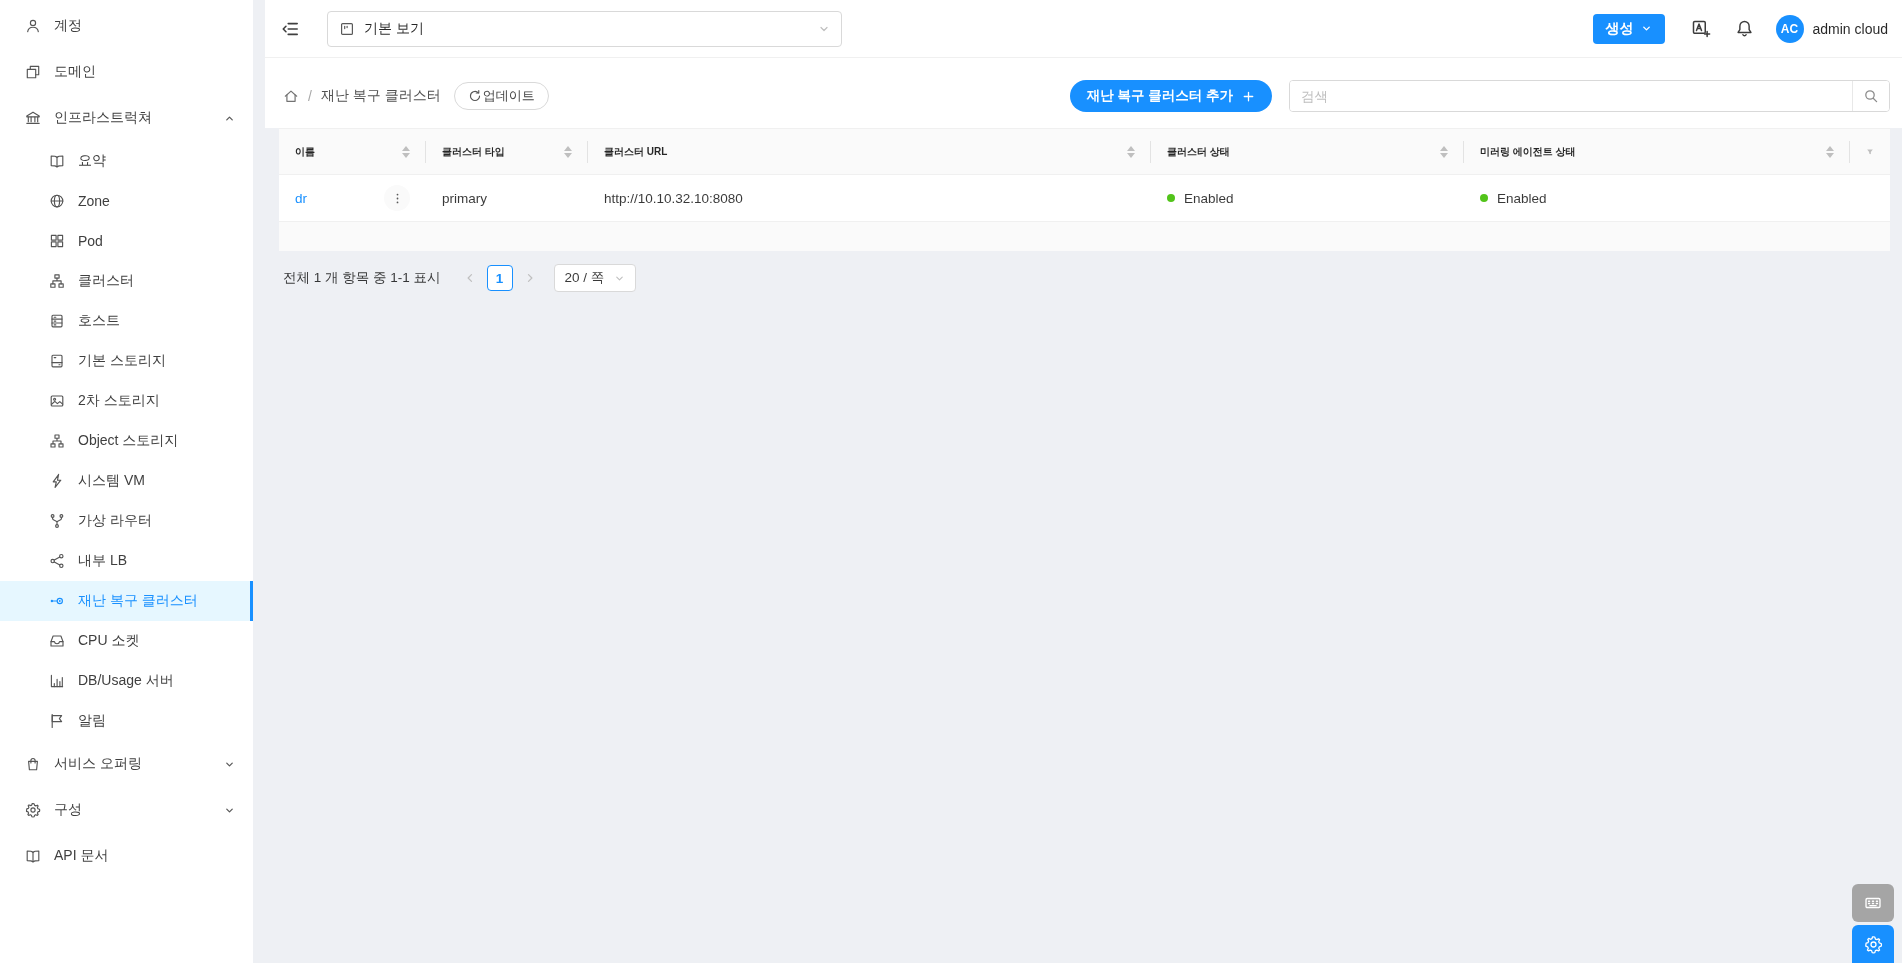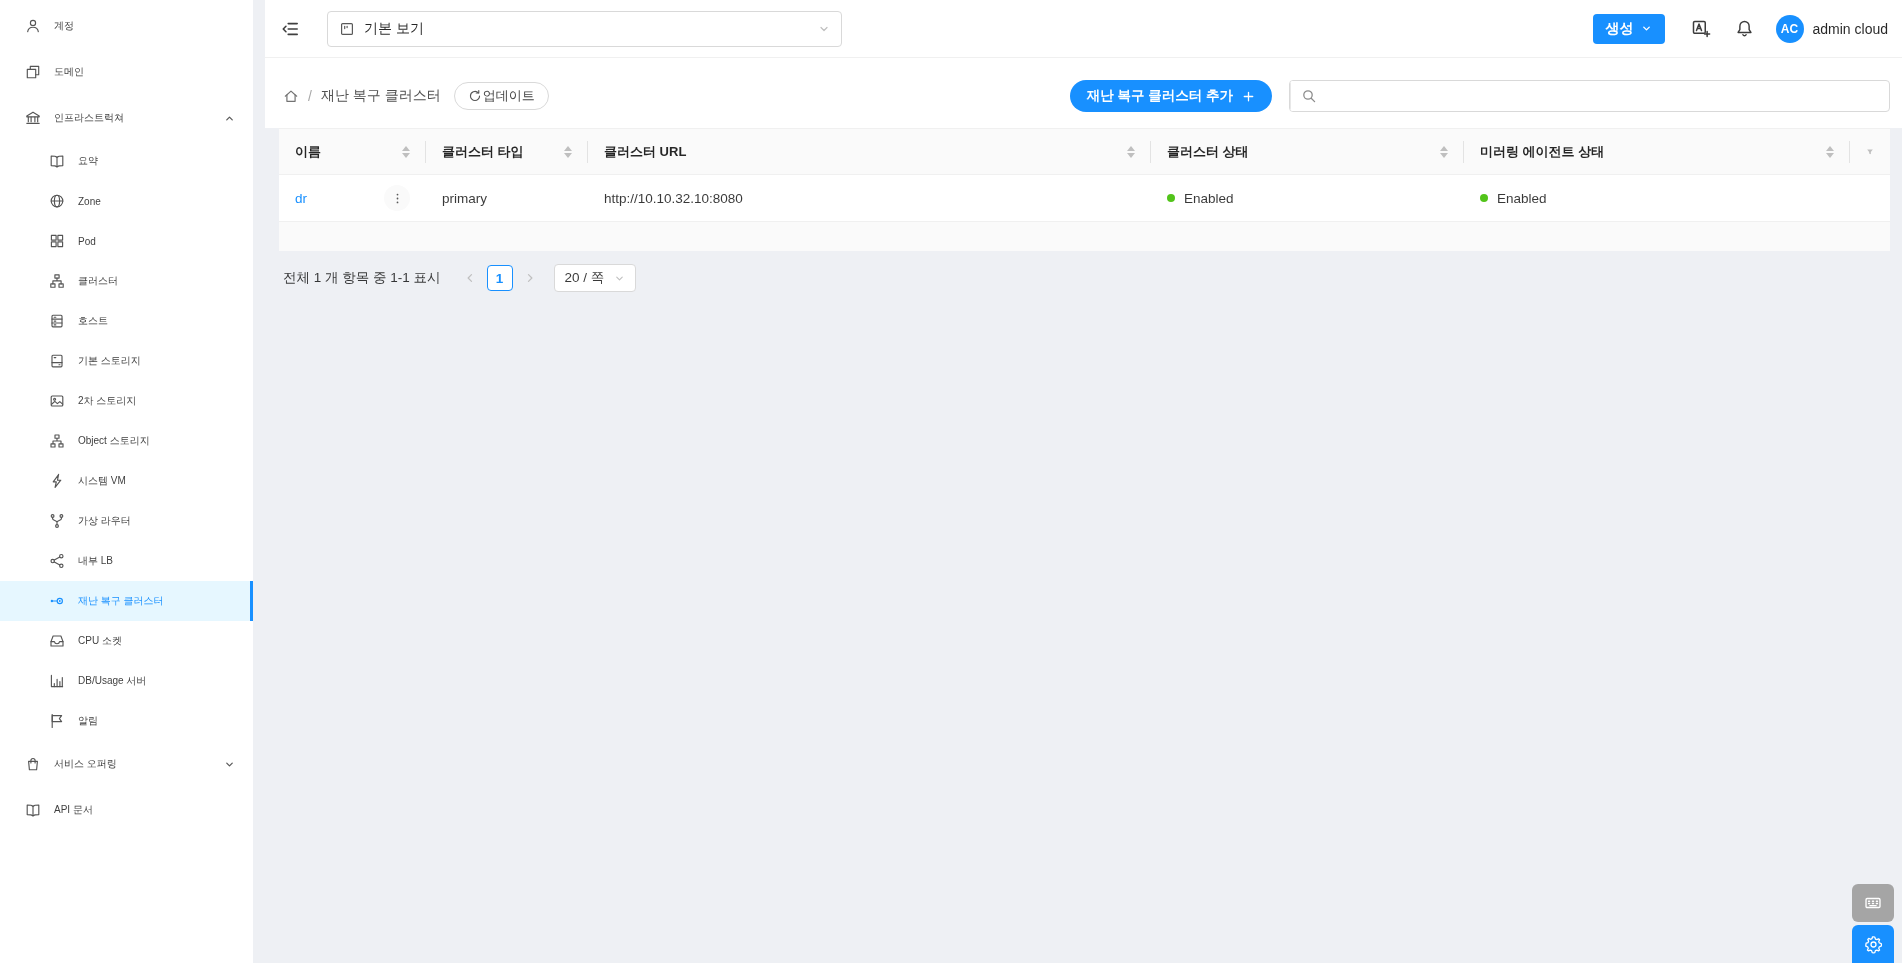--- a/index.html
+++ b/index.html
@@ -10,21 +10,21 @@
     background:#eef0f4; overflow:hidden;
   }
   svg { display:block; }
   .app { display:flex; width:1902px; height:963px; }
 
   
   .sidebar { width:253px; flex:none; background:#fff; padding-top:3px; overflow:hidden; }
   .mi { display:flex; align-items:center; height:46px; padding:0 18px 0 25px; color:#3f3f3f; cursor:pointer; }
   .mi.sub { height:40px; padding-left:49px; }
   .mi .ic { width:16px; height:16px; margin-right:13px; color:#555; flex:none; }
-  .mi .lbl { font-size:10px; white-space:nowrap; }
+  .mi .lbl { font-size:14px; white-space:nowrap; }
   .mi .chev { margin-left:auto; color:#595959; }
   .mi.selected { background:#e6f7ff; color:#1890ff; border-right:3px solid #1890ff; }
   .mi.selected .ic { color:#1890ff; }
 
   
   .main { flex:1; min-width:0; display:flex; flex-direction:column; padding-left:12px; background:#eef0f4; position:relative; }
   .panel { background:#fff; }
 
   
   .topbar { height:58px; border-bottom:1px solid #f0f0f0; display:flex; align-items:center; padding:0 14px; }
@@ -63,21 +63,21 @@
   .search-box input { flex:1; border:none; outline:none; padding:0 11px; font-size:13.5px;
     font-family:inherit; color:rgba(0,0,0,.85); }
   .search-box input::placeholder { color:#bfbfbf; }
   .search-btn { width:37px; border-left:1px solid #e8e8e8; display:flex; align-items:center; justify-content:center;
     color:#8c8c8c; cursor:pointer; background:#fff; }
 
   
   .tbl { margin:0 12px 0 14px; }
   .thead { display:flex; background:#fafafa; border-top:1px solid #f0f0f0; border-bottom:1px solid #f0f0f0; }
   .th { position:relative; display:flex; align-items:center; padding:0 16px; height:45px;
-    font-size:13px; font-weight:700; color:rgba(0,0,0,.85); cursor:pointer; }
+    font-size:10px; font-weight:700; color:rgba(0,0,0,.85); cursor:pointer; }
   .th:not(.last)::after { content:""; position:absolute; right:0; top:50%; transform:translateY(-50%);
     width:1px; height:22px; background:#e3e3e3; }
   .sorter { margin-left:auto; padding-left:10px; display:flex; flex-direction:column; gap:2px; }
   .caret-up { width:0; height:0; border-left:4px solid transparent; border-right:4px solid transparent; border-bottom:5px solid #bfbfbf; }
   .caret-dn { width:0; height:0; border-left:4px solid transparent; border-right:4px solid transparent; border-top:5px solid #bfbfbf; }
   .c-name { width:147px; flex:none; }
   .c-type { width:162px; flex:none; }
   .c-url  { width:563px; flex:none; }
   .c-stat { width:313px; flex:none; }
   .c-agent{ flex:1;align-items:center; }
@@ -304,20 +304,34 @@
         <span class="lbl">서비스 오퍼링</span>
         <span class="chev">
           <svg width="11" height="11" viewBox="0 0 16 16" fill="none" stroke="currentColor" stroke-width="1.8" stroke-linecap="round" stroke-linejoin="round">
             <path d="M4 6l4 4 4-4"></path>
           </svg>
         </span>
       </div>
       <div class="mi top">
         <span class="ic">
           <svg width="16" height="16" viewBox="0 0 16 16" fill="none" stroke="currentColor" stroke-width="1.15" stroke-linecap="round" stroke-linejoin="round">
+            <circle cx="8" cy="8" r="2.1"></circle>
+            <path d="M8 1.6l1.1.2.5 1.6 1.2.5 1.5-.7.8.8-.7 1.5.5 1.2 1.6.5.2 1.1-.2 1.1-1.6.5-.5 1.2.7 1.5-.8.8-1.5-.7-1.2.5-.5 1.6-1.1.2-1.1-.2-.5-1.6-1.2-.5-1.5.7-.8-.8.7-1.5-.5-1.2-1.6-.5L1.6 8l.2-1.1 1.6-.5.5-1.2-.7-1.5.8-.8 1.5.7 1.2-.5.5-1.6L8 1.6z"></path>
+          </svg>
+        </span>
+        <span class="lbl">구성</span>
+        <span class="chev">
+          <svg width="11" height="11" viewBox="0 0 16 16" fill="none" stroke="currentColor" stroke-width="1.8" stroke-linecap="round" stroke-linejoin="round">
+            <path d="M4 6l4 4 4-4"></path>
+          </svg>
+        </span>
+      </div>
+      <div class="mi top">
+        <span class="ic">
+          <svg width="16" height="16" viewBox="0 0 16 16" fill="none" stroke="currentColor" stroke-width="1.15" stroke-linecap="round" stroke-linejoin="round">
             <path d="M8 4.2C6.9 3.2 5.2 3 2.2 3v9.6c3 0 4.7.2 5.8 1.2 1.1-1 2.8-1.2 5.8-1.2V3c-3 0-4.7.2-5.8 1.2z"></path>
             <path d="M8 4.2v9.6"></path>
           </svg>
         </span>
         <span class="lbl">API 문서</span>
       </div>
     </aside>
 
   <div class="main">
 
@@ -390,20 +404,21 @@
       </button>
 
       <div class="hdr-actions">
         <button class="add-btn">
           <span>재난 복구 클러스터 추가</span>
           <svg width="13" height="13" viewBox="0 0 16 16" fill="none" stroke="#fff" stroke-width="1.6" stroke-linecap="round">
               <path d="M8 2.8v10.4M2.8 8h10.4"></path>
             </svg>
         </button>
         <div class="search-box">
+          <input type="text" value="" placeholder="검색" style="">
           <span class="search-btn">
             <svg width="16" height="16" viewBox="0 0 16 16" fill="none" stroke="currentColor" stroke-width="1.3" stroke-linecap="round">
               <circle cx="7" cy="7" r="4.2"></circle>
                 <path d="M10.2 10.2l3.4 3.4"></path>
             </svg>
           </span>
         </div>
       </div>
     </div>
 

